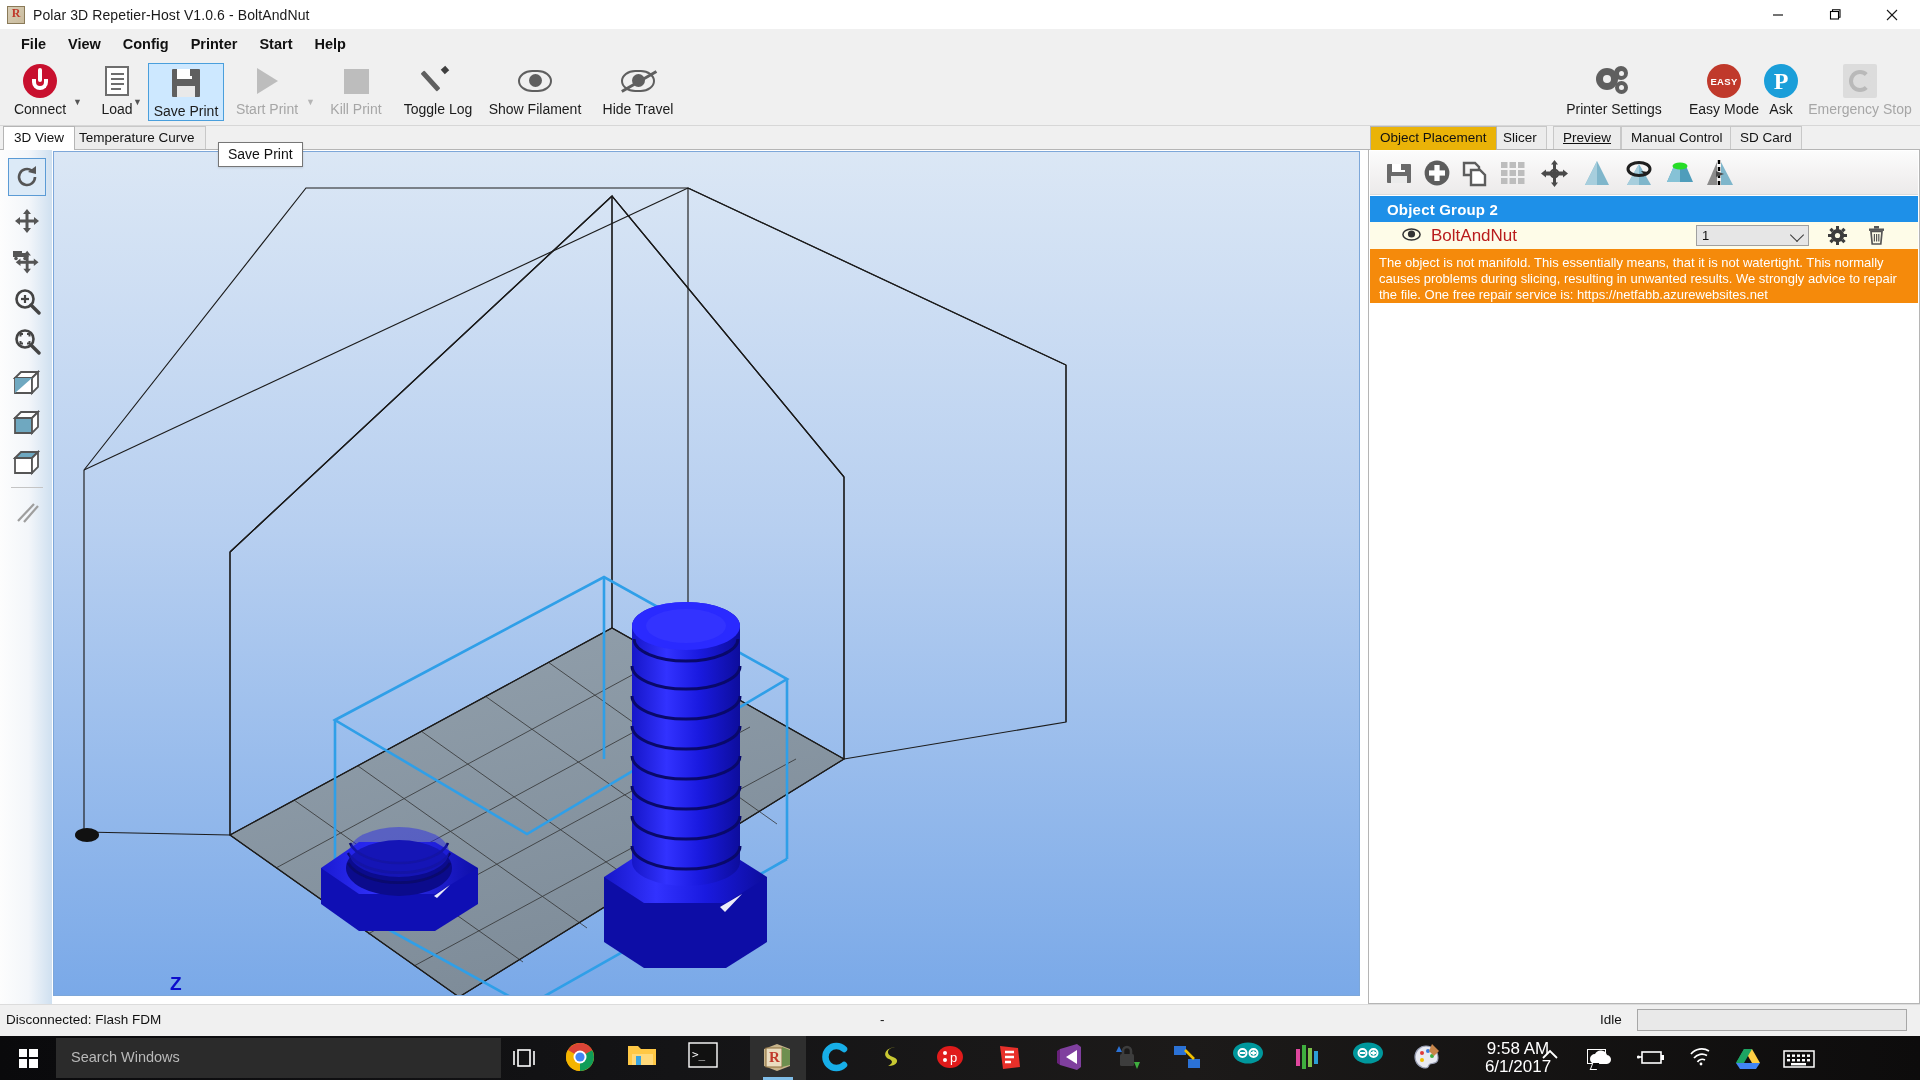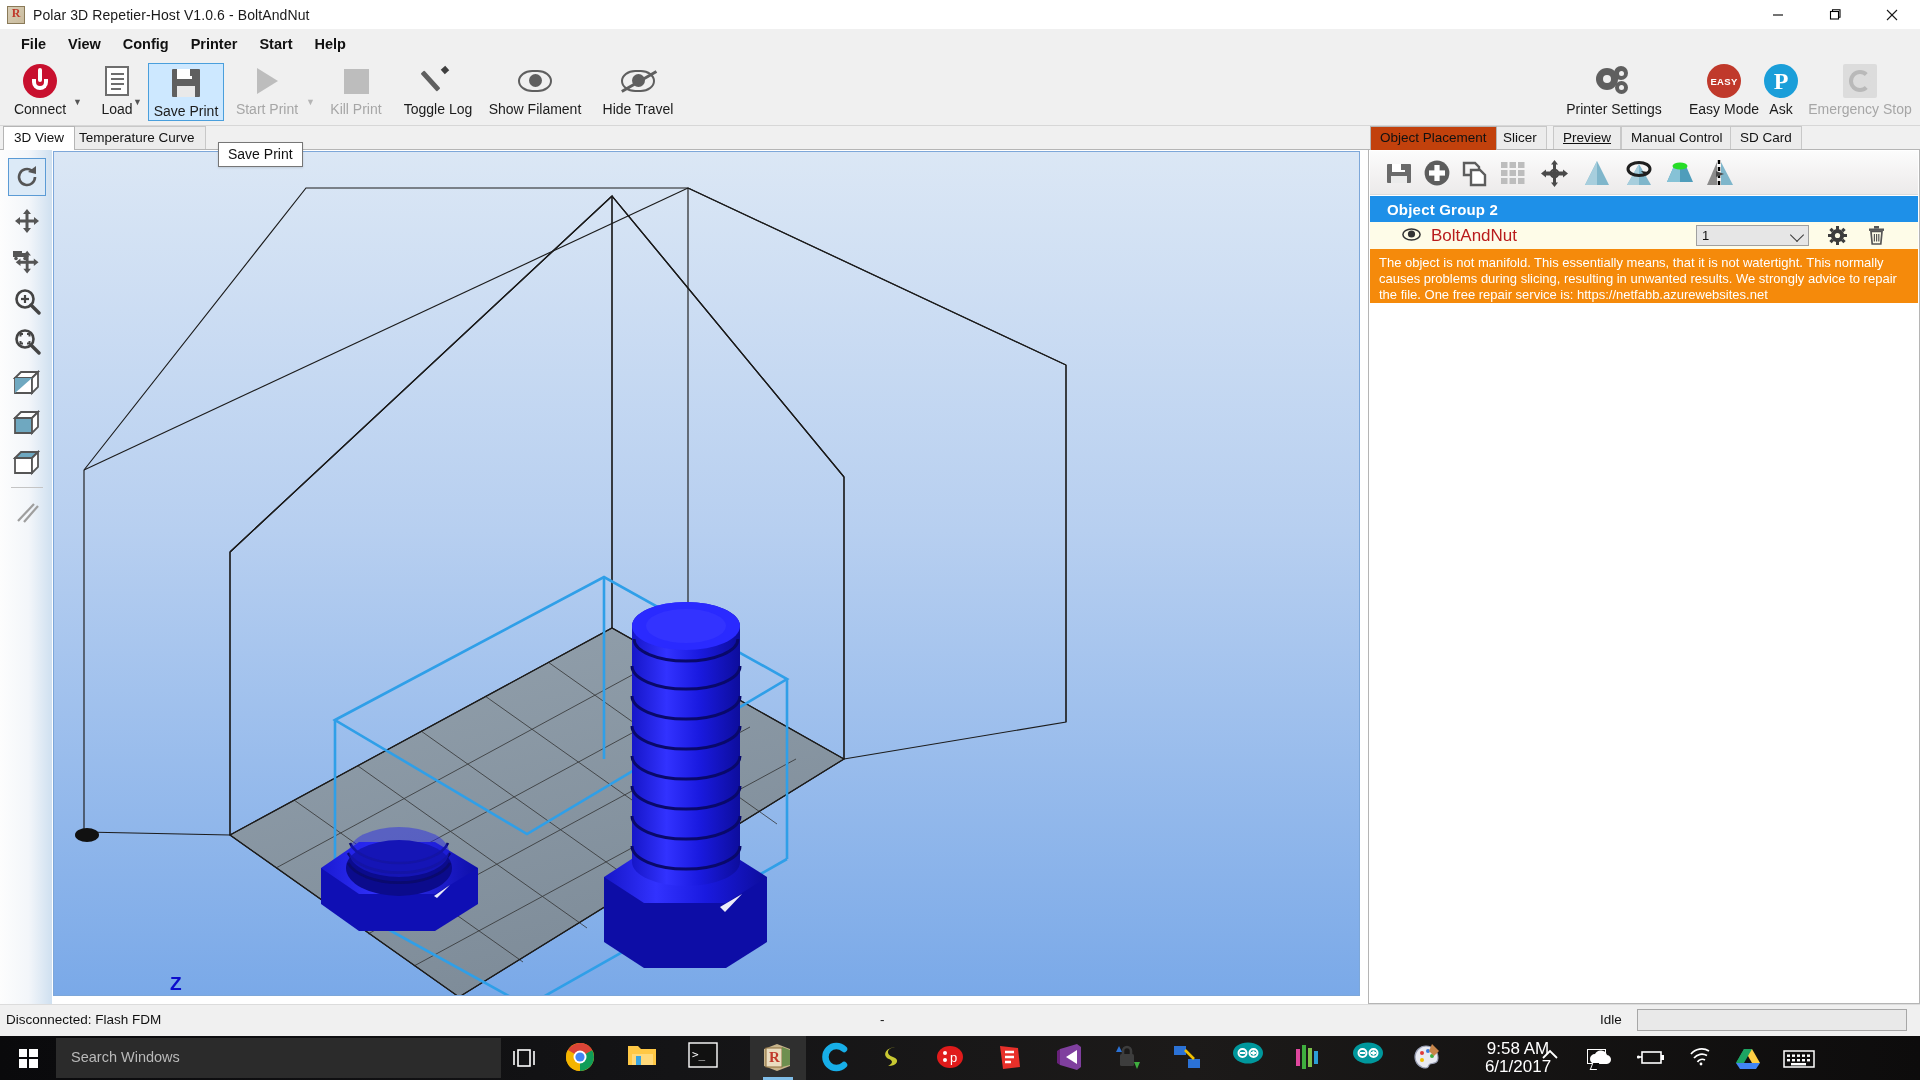--- a/index.html
+++ b/index.html
@@ -111,21 +111,21 @@
 
   .canvas{position:absolute;left:53px;top:1px;width:1307px;height:845px;
     background:linear-gradient(to bottom,#dbe7f5 0%,#b7cff0 45%,#7aa9e8 100%);
     border:1px solid #7da7d9;box-sizing:border-box;overflow:hidden;}
   .canvas svg{display:block;}
 
   
   .rpanel{position:absolute;left:1368px;top:126px;width:552px;height:878px;background:#f0f0f0;}
   .rtabs{position:absolute;left:0;top:0;width:552px;height:24px;}
   .rtab{position:absolute;top:0;height:24px;padding:3px 9px 0;font-size:13.5px;color:#111;box-sizing:border-box;}
-  .rtab.act{background:#c2410c;border:1px solid #b5b5b5;border-bottom:none;z-index:2;}
+  .rtab.act{background:#eab308;border:1px solid #b5b5b5;border-bottom:none;z-index:2;}
   .rtab.ina{background:#ececec;border:1px solid #c8c8c8;border-bottom:1px solid #b5b5b5;}
   .rbody{position:absolute;left:0;top:23px;width:552px;height:855px;background:#fff;
     border:1px solid #b5b5b5;border-top:1px solid #b5b5b5;box-sizing:border-box;}
   .objtoolbar{position:absolute;left:1px;top:1px;width:548px;height:43px;
     background:linear-gradient(to bottom,#fcfcfc,#eceaea);border-bottom:1px solid #dcdcdc;}
   .objtool{position:absolute;top:5px;width:34px;height:34px;display:flex;align-items:center;justify-content:center;}
 
   .grphead{position:absolute;left:1px;top:46px;width:548px;height:26px;background:#1e90e8;
     color:#fff;font-size:15px;font-weight:bold;display:flex;align-items:center;padding-left:17px;
     box-sizing:border-box;letter-spacing:.2px;}

